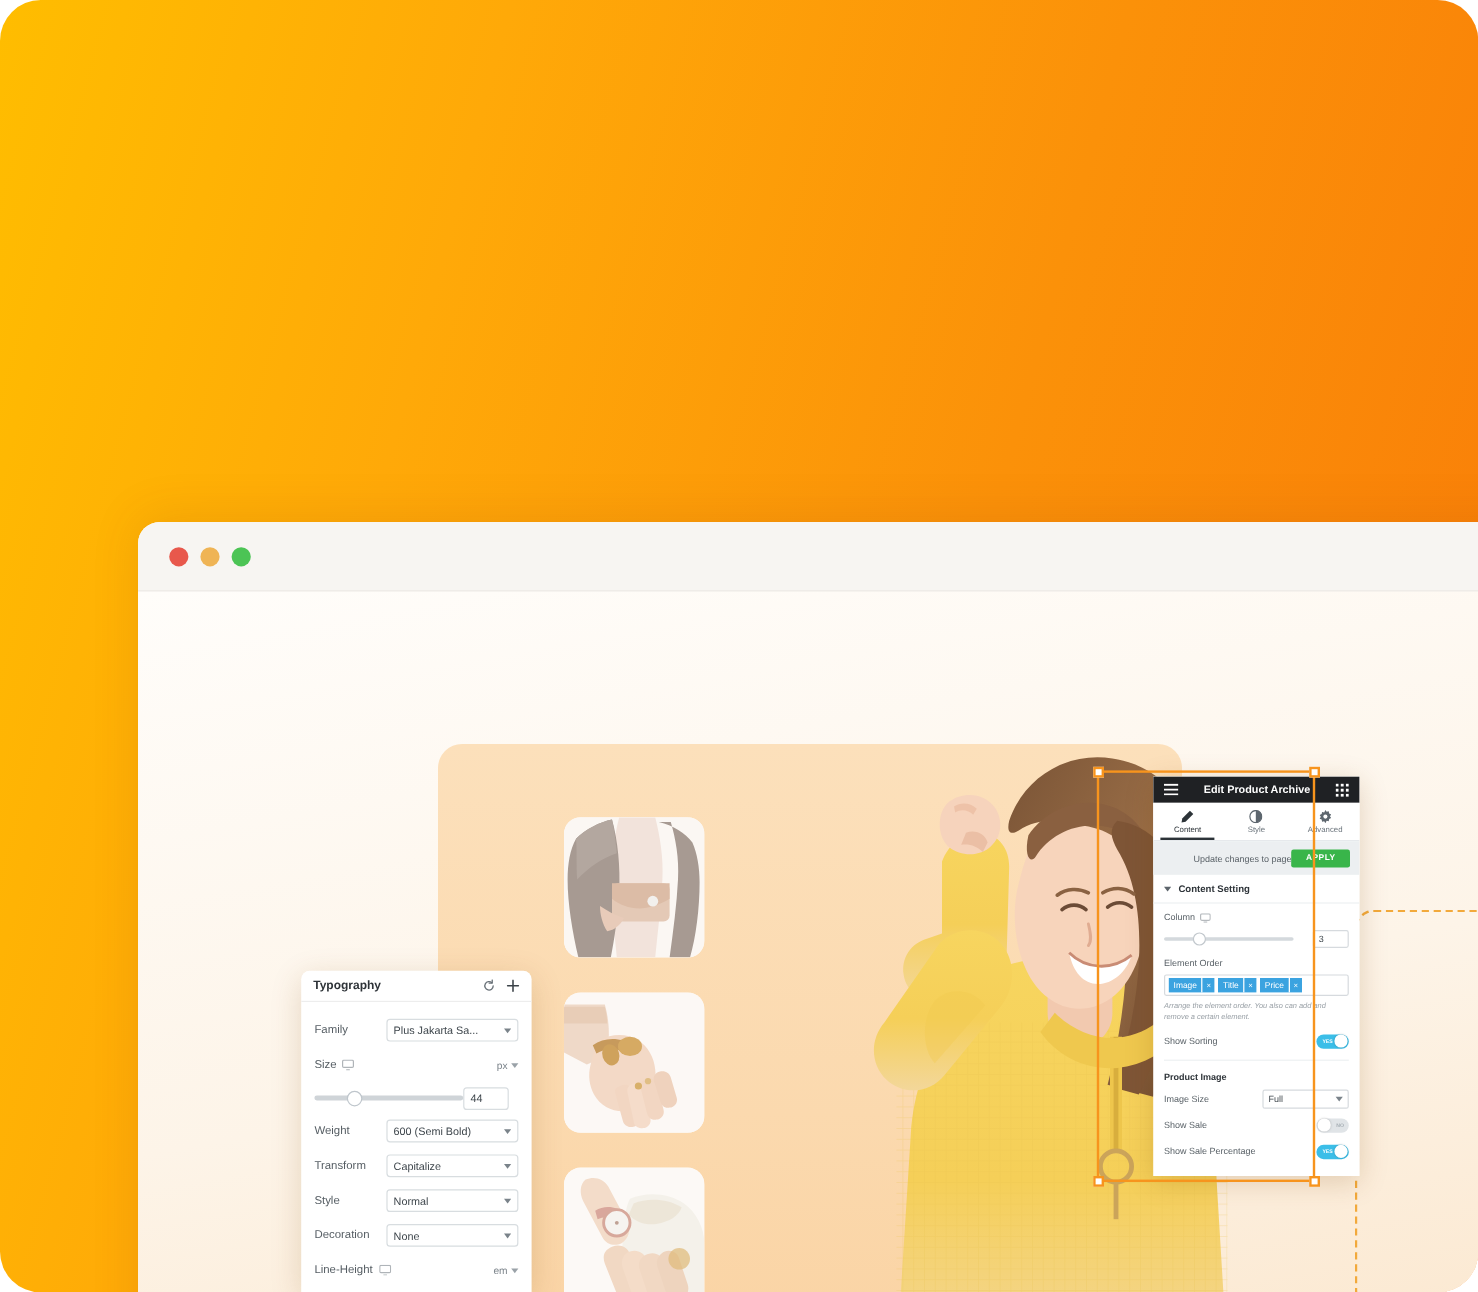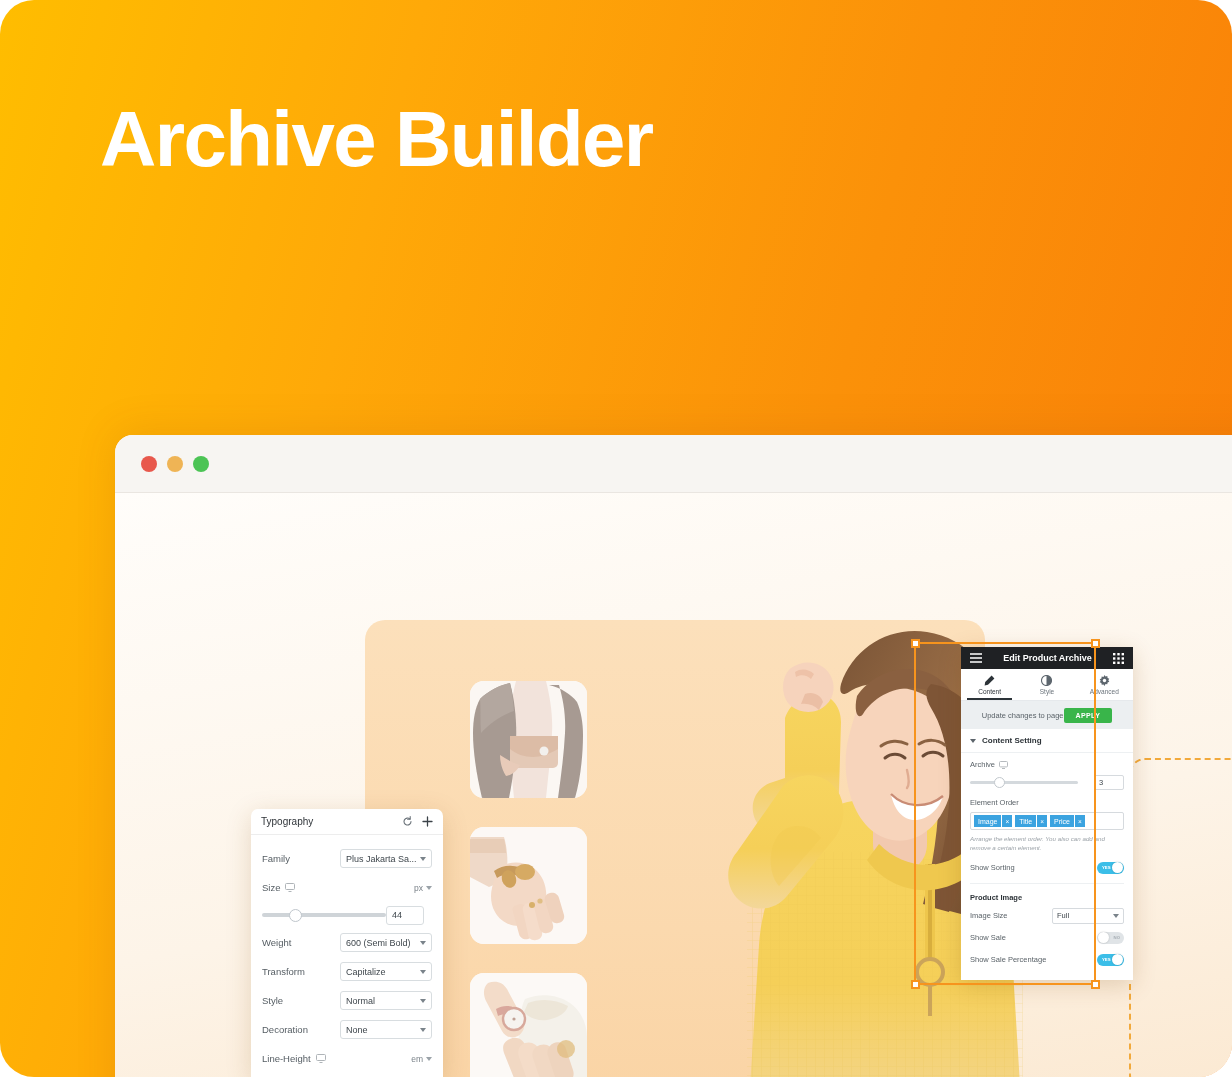--- a/index.html
+++ b/index.html
@@ -95,29 +95,29 @@
     border-radius: 7px 7px 0 0;
     box-shadow: 0 6px 26px rgba(120,70,10,.18);
     z-index: 60;
     font-size: 9.5px; color: #495157;
     overflow: hidden;
   }
   #typo-head {
     height: 26px; display: flex; align-items: center; justify-content: space-between;
     padding: 0 10px; border-bottom: 1px solid #EDEDED;
   }
-  #typo-title { font-size: 10px; font-weight: normal; color: #2E3338; }
+  #typo-title { font-size: 10px; font-weight: bold; color: #2E3338; }
   #typo-head-actions { display: flex; gap: 9px; align-items: center; color: #6A7279; }
   #typo-head-actions svg { display: block; }
   #typo-body { padding: 9px 11px 0 11px; }
   .trow { display: flex; align-items: center; justify-content: space-between; height: 29px; }
   .tlabel { font-size: 9.5px; color: #555D63; display: flex; align-items: center; gap: 5px; }
   .tlabel svg { display: block; opacity: .6; }
   .tselect {
-    width: 92px; height: 19px; border: 1px solid #D8DDE0; border-radius: 3px;
+    width: 110px; height: 19px; border: 1px solid #D8DDE0; border-radius: 3px;
     background: #fff; font-size: 9px; color: #3E464C;
     display: flex; align-items: center; justify-content: space-between;
     padding: 0 5px;
   }
   .caret { width: 0; height: 0; border-left: 3.2px solid transparent; border-right: 3.2px solid transparent; border-top: 4px solid #7A838A; }
   .unit { font-size: 8.5px; color: #7B838A; display: flex; align-items: center; gap: 3px; }
   .slider-row { display: flex; align-items: center; justify-content: flex-start; height: 26px; }
   .track { position: relative; width: 124px; height: 4px; background: #CFD4D8; border-radius: 2px; }
   .knob {
     position: absolute; top: -4.5px; width: 13px; height: 13px;
@@ -150,21 +150,21 @@
     gap: 2px; position: relative; color: #6A737B;
   }
   .ep-tab svg { display: block; }
   .ep-tab span { font-size: 6.5px; }
   .ep-tab.active { color: #2C3338; }
   .ep-tab.active::after {
     content: ""; position: absolute; bottom: 0; left: 6px; right: 6px; height: 2px; background: #2C3338;
   }
   #ep-update {
     height: 28px; background: #ECEFF1; display: flex; align-items: center;
-    justify-content: center; padding: 0 8px;
+    justify-content: flex-end; padding: 0 8px;
   }
   #ep-update-text { font-size: 7.5px; color: #5A6268; }
   #ep-apply {
     background: #39B54A; color: #fff; font-size: 7px; font-weight: bold;
     padding: 4px 12px; border-radius: 2px; letter-spacing: .4px;
   }
   #ep-section-head {
     height: 24px; display: flex; align-items: center; gap: 6px; padding: 0 9px;
     border-bottom: 1px solid #EDF0F2;
   }
@@ -215,21 +215,20 @@
   .h-tr { right: -5.5px; top: -5.5px; }
   .h-bl { left: -5.5px; bottom: -5.5px; }
   .h-br { right: -5.5px; bottom: -5.5px; }
 </style>
 </head>
 <body>
 
 <div id="promo-card">
 
   <div id="hero">
-    <div id="hero-title">Archive Builder</div>
   </div>
 
   <div id="browser">
 
     <div id="browser-chrome">
       <span class="dot red"></span>
       <span class="dot yellow"></span>
       <span class="dot green"></span>
     </div>
 
@@ -517,21 +516,21 @@
     </div>
 
     <div id="ep-section-head">
       <span class="tri"></span>
       <span id="ep-section-title">Content Setting</span>
     </div>
 
     <div id="ep-body">
 
       <div class="ep-label">
-        <span>Archive</span>
+        <span>Column</span>
         <span>
           <svg width="9" height="8" viewBox="0 0 9 8" xmlns="http://www.w3.org/2000/svg">
               <rect x="0.5" y="0.5" width="8" height="5.4" rx="1" fill="none" stroke="#7B838A"></rect>
               <path d="M3 7.5h3" stroke="#7B838A"></path>
             </svg>
         </span>
       </div>
       <div class="ep-slider-row">
         <span class="ep-track">
           <span class="ep-knob" style="left:22%"></span>

